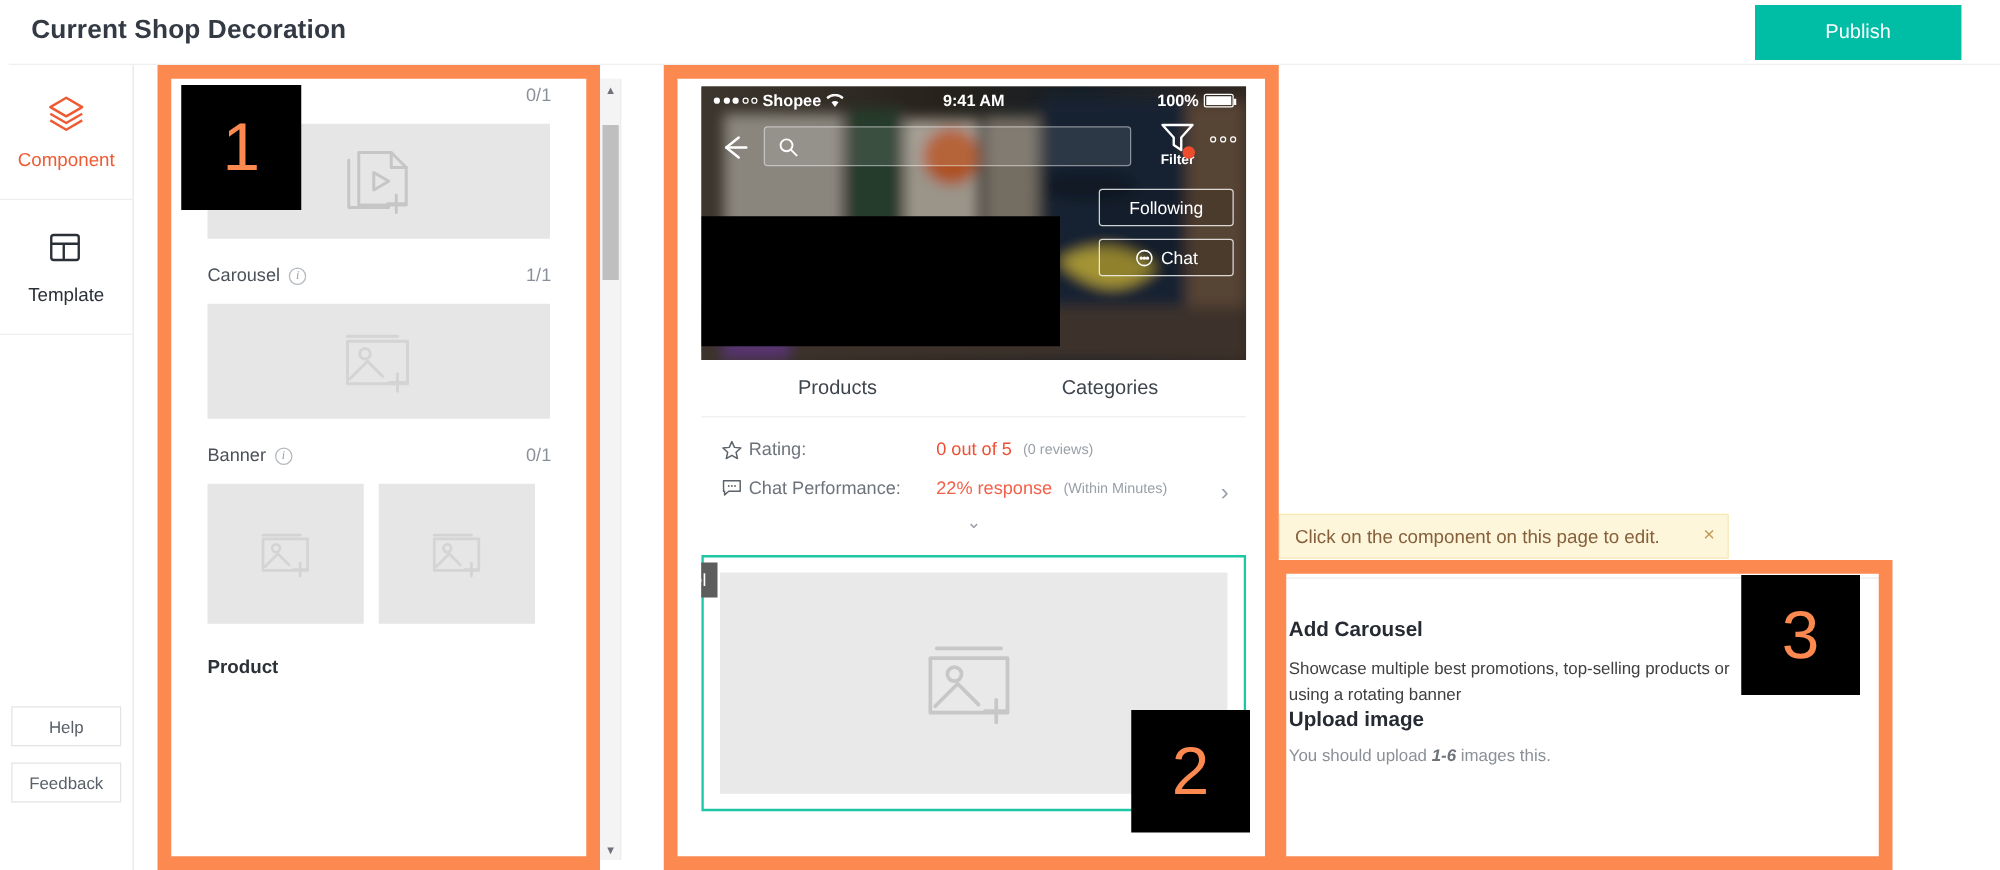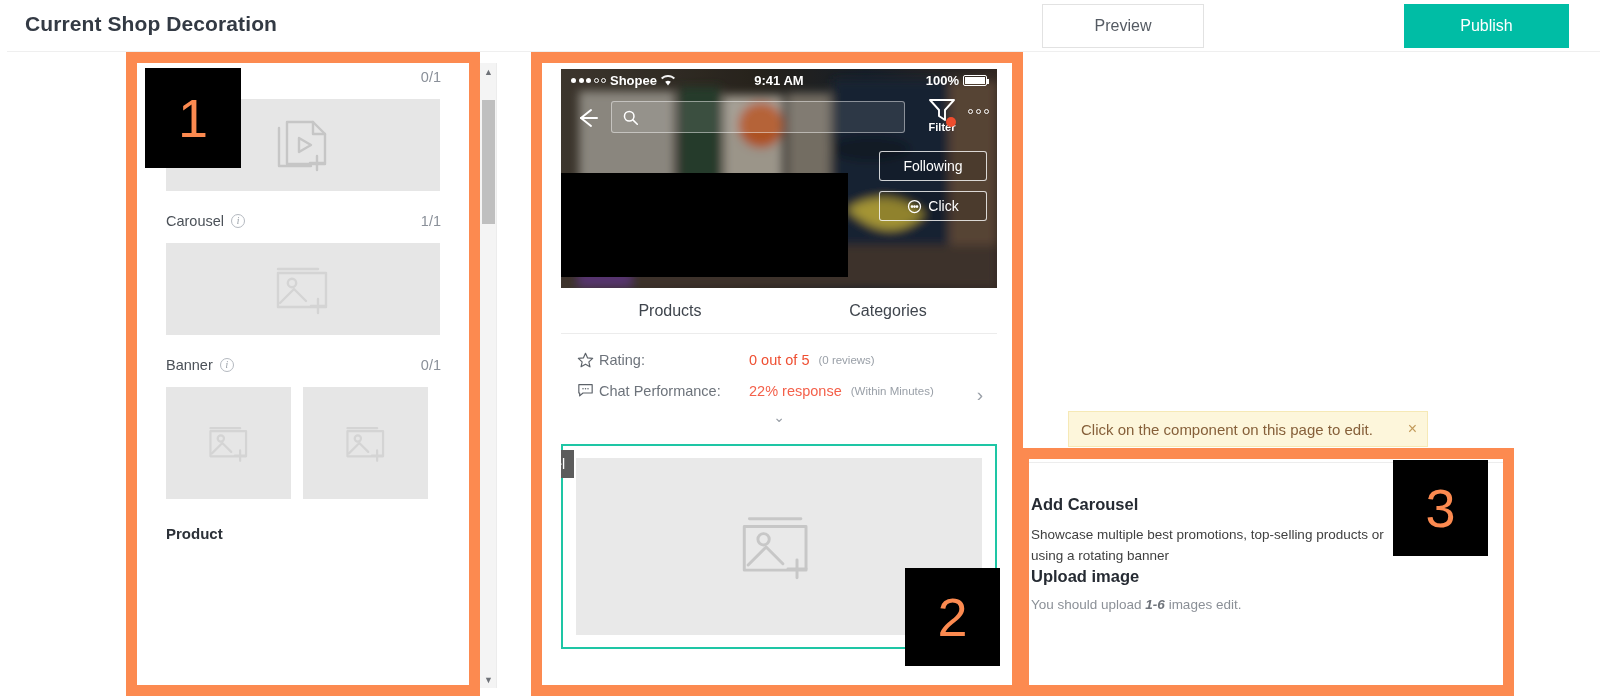--- a/index.html
+++ b/index.html
@@ -186,21 +186,21 @@
   .slot-tag {
     position:absolute; left:-63px; top:4px; height:28px; padding:0 9px;
     background:#5c5c5c; color:#fff; font-size:14px;
     display:flex; align-items:center;
   }
 
   
   .tooltip {
     position:absolute; left:1023px; top:411px; width:360px; height:36px;
     background:#fdf6db; border:1px solid #f6e9b6;
-    display:flex; align-items:center; padding:0 10px 0 12px;margin-left:45px;
+    display:flex; align-items:center; padding:0 10px 0 12px;
   }
   .tooltip-text { font-size:15px; color:#86603a; }
   .tooltip-close { margin-left:auto; color:#c29a5a; font-size:16px; cursor:pointer; line-height:1; }
 
   
   .right-panel {
     position:absolute; left:1013px; top:462px; width:500px; height:225px;
     background:#fff; border:1px solid #ededed; overflow:hidden;
   }
   .rp-inner { padding:32px 0 0 17px; }
@@ -227,24 +227,47 @@
   .badge-2 { left:905px; top:568px; width:95px; height:98px; }
   .badge-3 { left:1393px; top:460px; width:95px; height:96px; }
 </style>
 </head>
 <body>
 
 <div class="app">
 
   <div class="topbar">
     <div class="page-title">Current Shop Decoration</div>
-    <div class="btn btn-preview">Preview</div>
     <div class="btn btn-publish">Publish</div>
   </div>
 
+  <div class="rail">
+    <div class="rail-item component">
+      <span class="rail-icon">
+        <svg viewBox="0 0 32 32" width="34" height="34" fill="none" stroke="#ee5b33" stroke-width="1.8" stroke-linejoin="round">
+          <path d="M16 4 L28 11 L16 18 L4 11 Z"></path>
+          <path d="M4 16 L16 23 L28 16"></path>
+          <path d="M4 21 L16 28 L28 21"></path>
+        </svg>
+      </span>
+      <span class="rail-label">Component</span>
+    </div>
+    <div class="rail-item template">
+      <span class="rail-icon">
+        <svg viewBox="0 0 32 32" width="32" height="32" fill="none" stroke="#2b3038" stroke-width="1.9" stroke-linejoin="round">
+          <rect x="5" y="6" width="22" height="20" rx="2"></rect>
+          <path d="M5 13 H27"></path>
+            <path d="M15 13 V26"></path>
+        </svg>
+      </span>
+      <span class="rail-label">Template</span>
+    </div>
+    <div class="rail-btn help">Help</div>
+    <div class="rail-btn feedback">Feedback</div>
+  </div>
 
   <div class="comp-panel">
     <div class="comp-inner">
 
       <div class="comp-row">
         <span class="comp-name"></span>
         <span class="comp-count">0/1</span>
       </div>
       <div class="ph wide">
         <svg width="64" height="58" viewBox="0 0 64 58" fill="none" stroke="#c6c6c6" stroke-width="2.4" stroke-linejoin="round" stroke-linecap="round">
@@ -405,21 +428,21 @@
           <div class="hero-btn">
             <span>Following</span>
           </div>
           <div class="hero-btn">
             <svg width="15" height="15" viewBox="0 0 18 18" fill="none" stroke="#fff" stroke-width="1.5">
               <circle cx="9" cy="9" r="7.2"></circle>
                 <circle cx="6" cy="9" r=".9" fill="#fff"></circle>
                 <circle cx="9" cy="9" r=".9" fill="#fff"></circle>
                 <circle cx="12" cy="9" r=".9" fill="#fff"></circle>
             </svg>
-            <span>Click</span>
+            <span>Chat</span>
           </div>
         </div>
       </div>
 
       <div class="tabs">
         <div class="tab">Products</div>
         <div class="tab">Categories</div>
       </div>
 
       <div class="stats">
@@ -470,21 +493,21 @@
     <span class="tooltip-text">Click on the component on this page to edit.</span>
     <span class="tooltip-close">×</span>
   </div>
 
   <div class="right-panel">
     <div class="rp-inner">
       <div class="rp-h1">Add Carousel</div>
       <div class="rp-p">Showcase multiple best promotions, top-selling products or using a rotating banner</div>
       <div class="rp-h2">Upload image</div>
       <div class="rp-p2">
-        <span>You should upload </span><em>1-6</em><span> images edit.</span>
+        <span>You should upload </span><em>1-6</em><span> images this.</span>
       </div>
     </div>
   </div>
 
   <div class="anno anno-1"></div>
   <div class="anno anno-2"></div>
   <div class="anno anno-3"></div>
 
   <div class="badge badge-1">1</div>
   <div class="badge badge-2">2</div>

